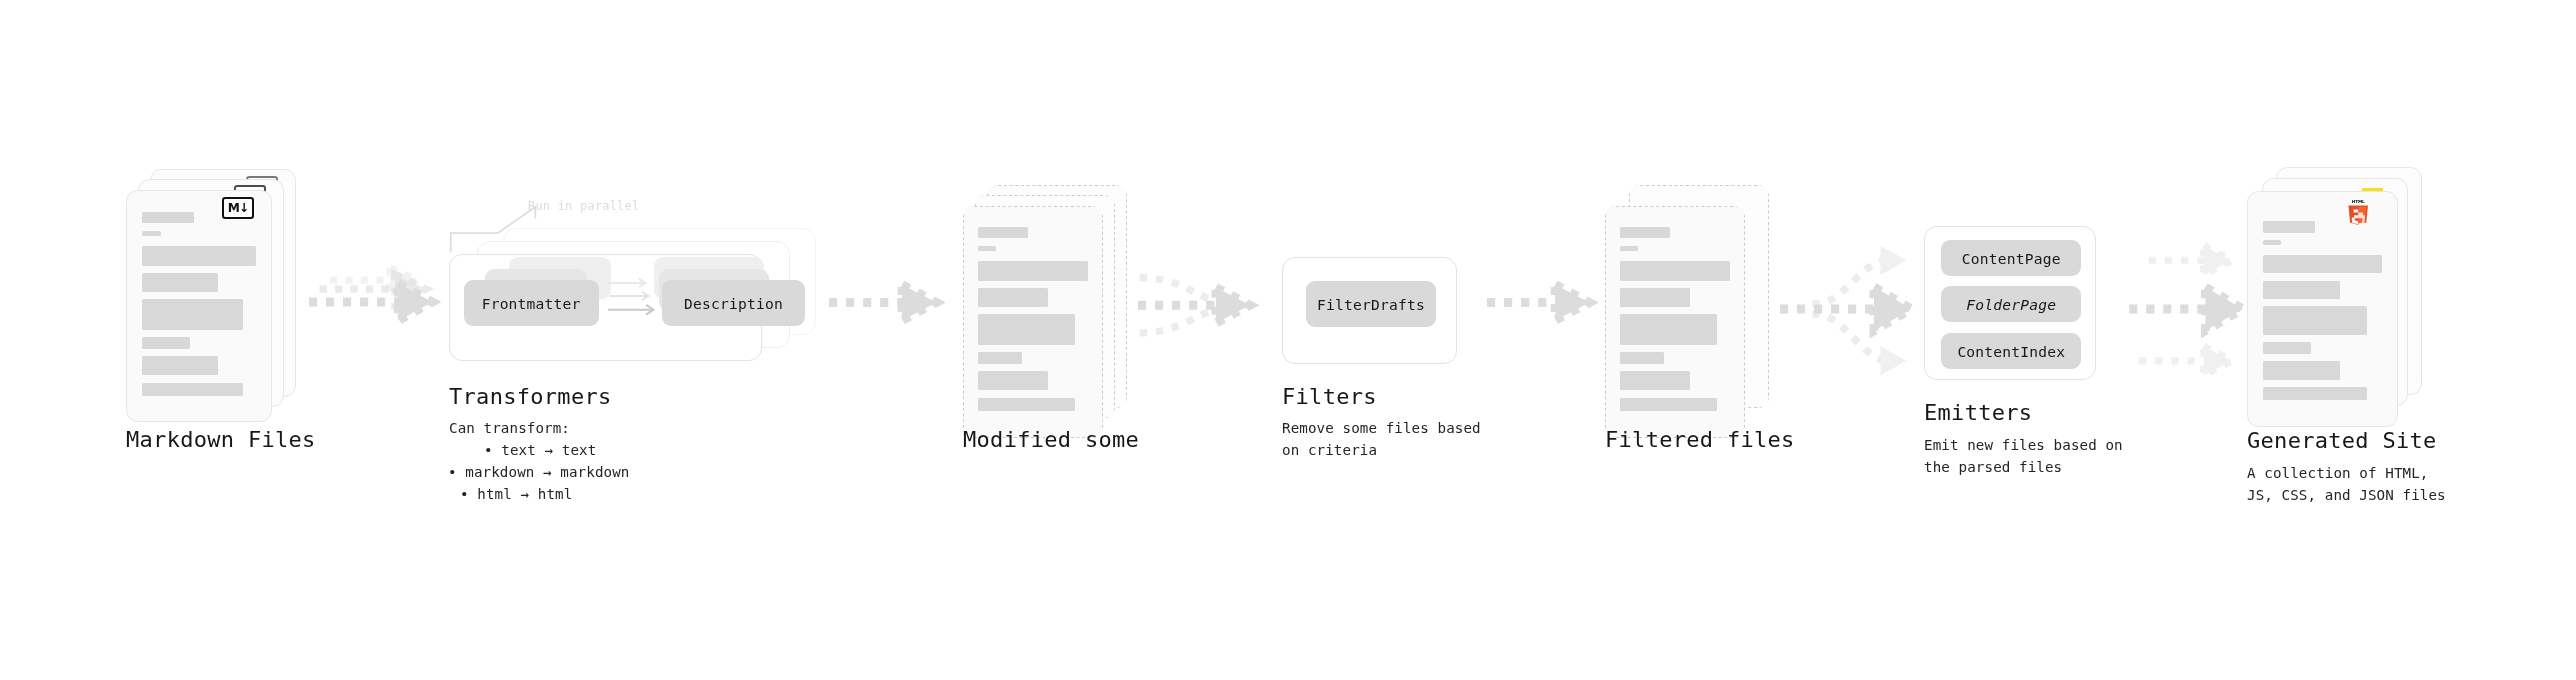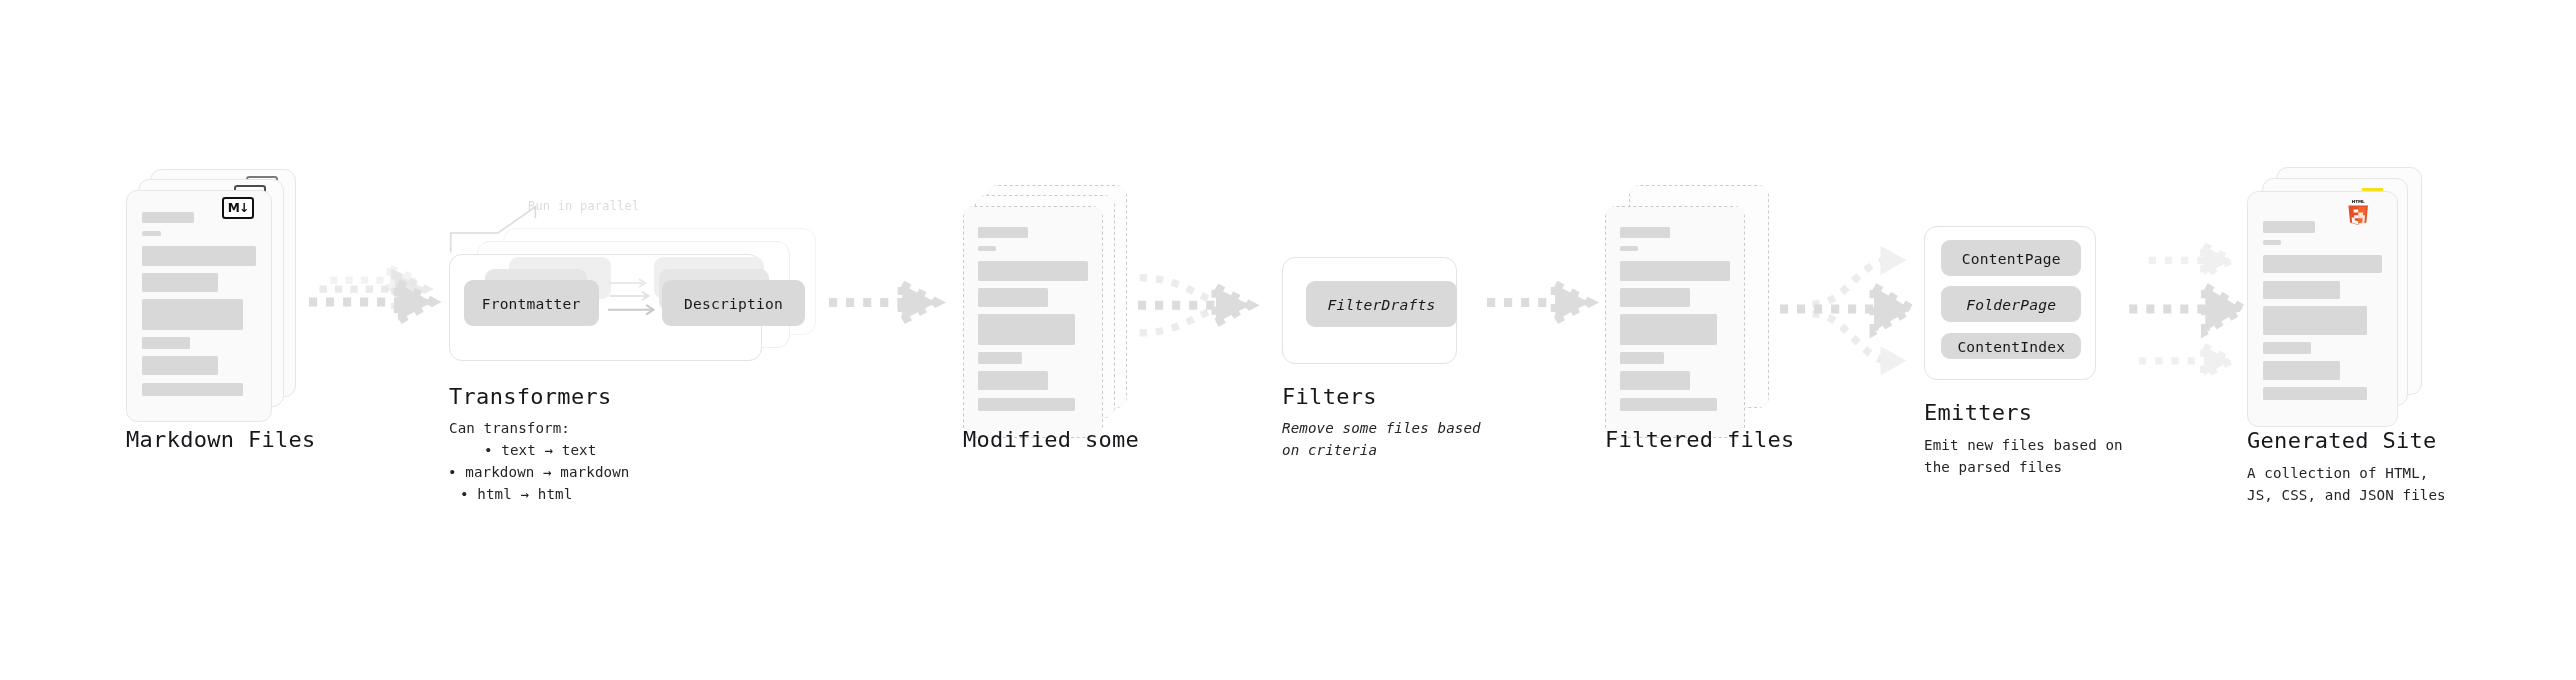--- a/index.html
+++ b/index.html
@@ -189,24 +189,24 @@
       <path d="M2 24 C46 24 66 42 96 54"></path>
       <path d="M2 92 C46 92 66 74 96 62"></path>
     </g>
     <g stroke="#dcdcdc" stroke-width="11" stroke-dasharray="10 11" fill="#dcdcdc">
       <line x1="0" y1="58" x2="104" y2="58"></line>
       <polygon points="96,36 138,58 96,80"></polygon>
     </g>
   </svg>
 
   <div class="pbox" style="left:1282px;top:257px;width:175px;height:107px;">
-    <div class="chip" style="left:23px;top:23px;width:151px;height:46px;font-style:italic;">FilterDrafts</div>
+    <div class="chip" style="left:23px;top:23px;width:130px;height:46px;">FilterDrafts</div>
   </div>
   <div class="node title" style="left:1282px;top:384px;">Filters</div>
-  <div class="node sub" style="left:1282px;top:418px;font-style:italic;">Remove some files based
+  <div class="node sub" style="left:1282px;top:418px;">Remove some files based
 on criteria</div>
 
   <svg style="left:1487px;top:283px;width:130px;height:52px;" viewBox="0 0 160 64">
     <g stroke="#dcdcdc" stroke-width="11" stroke-dasharray="10 11" fill="#dcdcdc">
       <line x1="0" y1="24" x2="92" y2="24"></line>
       <polygon points="84,2 126,24 84,46"></polygon>
     </g>
   </svg>
 
   <div class="docstack" style="left:1605px;top:185px;width:171px;height:258px;">
@@ -237,21 +237,21 @@
     </g>
     <g stroke="#dcdcdc" stroke-width="11" stroke-dasharray="10 11" fill="#dcdcdc">
       <line x1="0" y1="90" x2="124" y2="90"></line>
       <polygon points="116,63 162,90 116,117"></polygon>
     </g>
   </svg>
 
   <div class="pbox" style="left:1924px;top:226px;width:172px;height:154px;">
     <div class="chip" style="left:16.3px;top:13px;width:140px;height:36px;">ContentPage</div>
     <div class="chip" style="left:16.3px;top:59px;width:140px;height:36px;font-style:italic;">FolderPage</div>
-    <div class="chip" style="left:16.3px;top:106px;width:140px;height:26px;">ContentIndex</div>
+    <div class="chip" style="left:16.3px;top:106px;width:140px;height:36px;">ContentIndex</div>
   </div>
   <div class="node title" style="left:1924px;top:400px;">Emitters</div>
   <div class="node sub" style="left:1924px;top:435px;">Emit new files based on
 the parsed files</div>
 
   <svg style="left:2113px;top:236px;width:154px;height:154px;" viewBox="0 0 190 190">
     <g stroke="#f0f0f0" stroke-width="9" stroke-dasharray="9 11" fill="#f0f0f0">
       <line x1="44" y1="30" x2="116" y2="30"></line>
       <polygon points="112,12 146,30 112,48"></polygon>
     </g>

